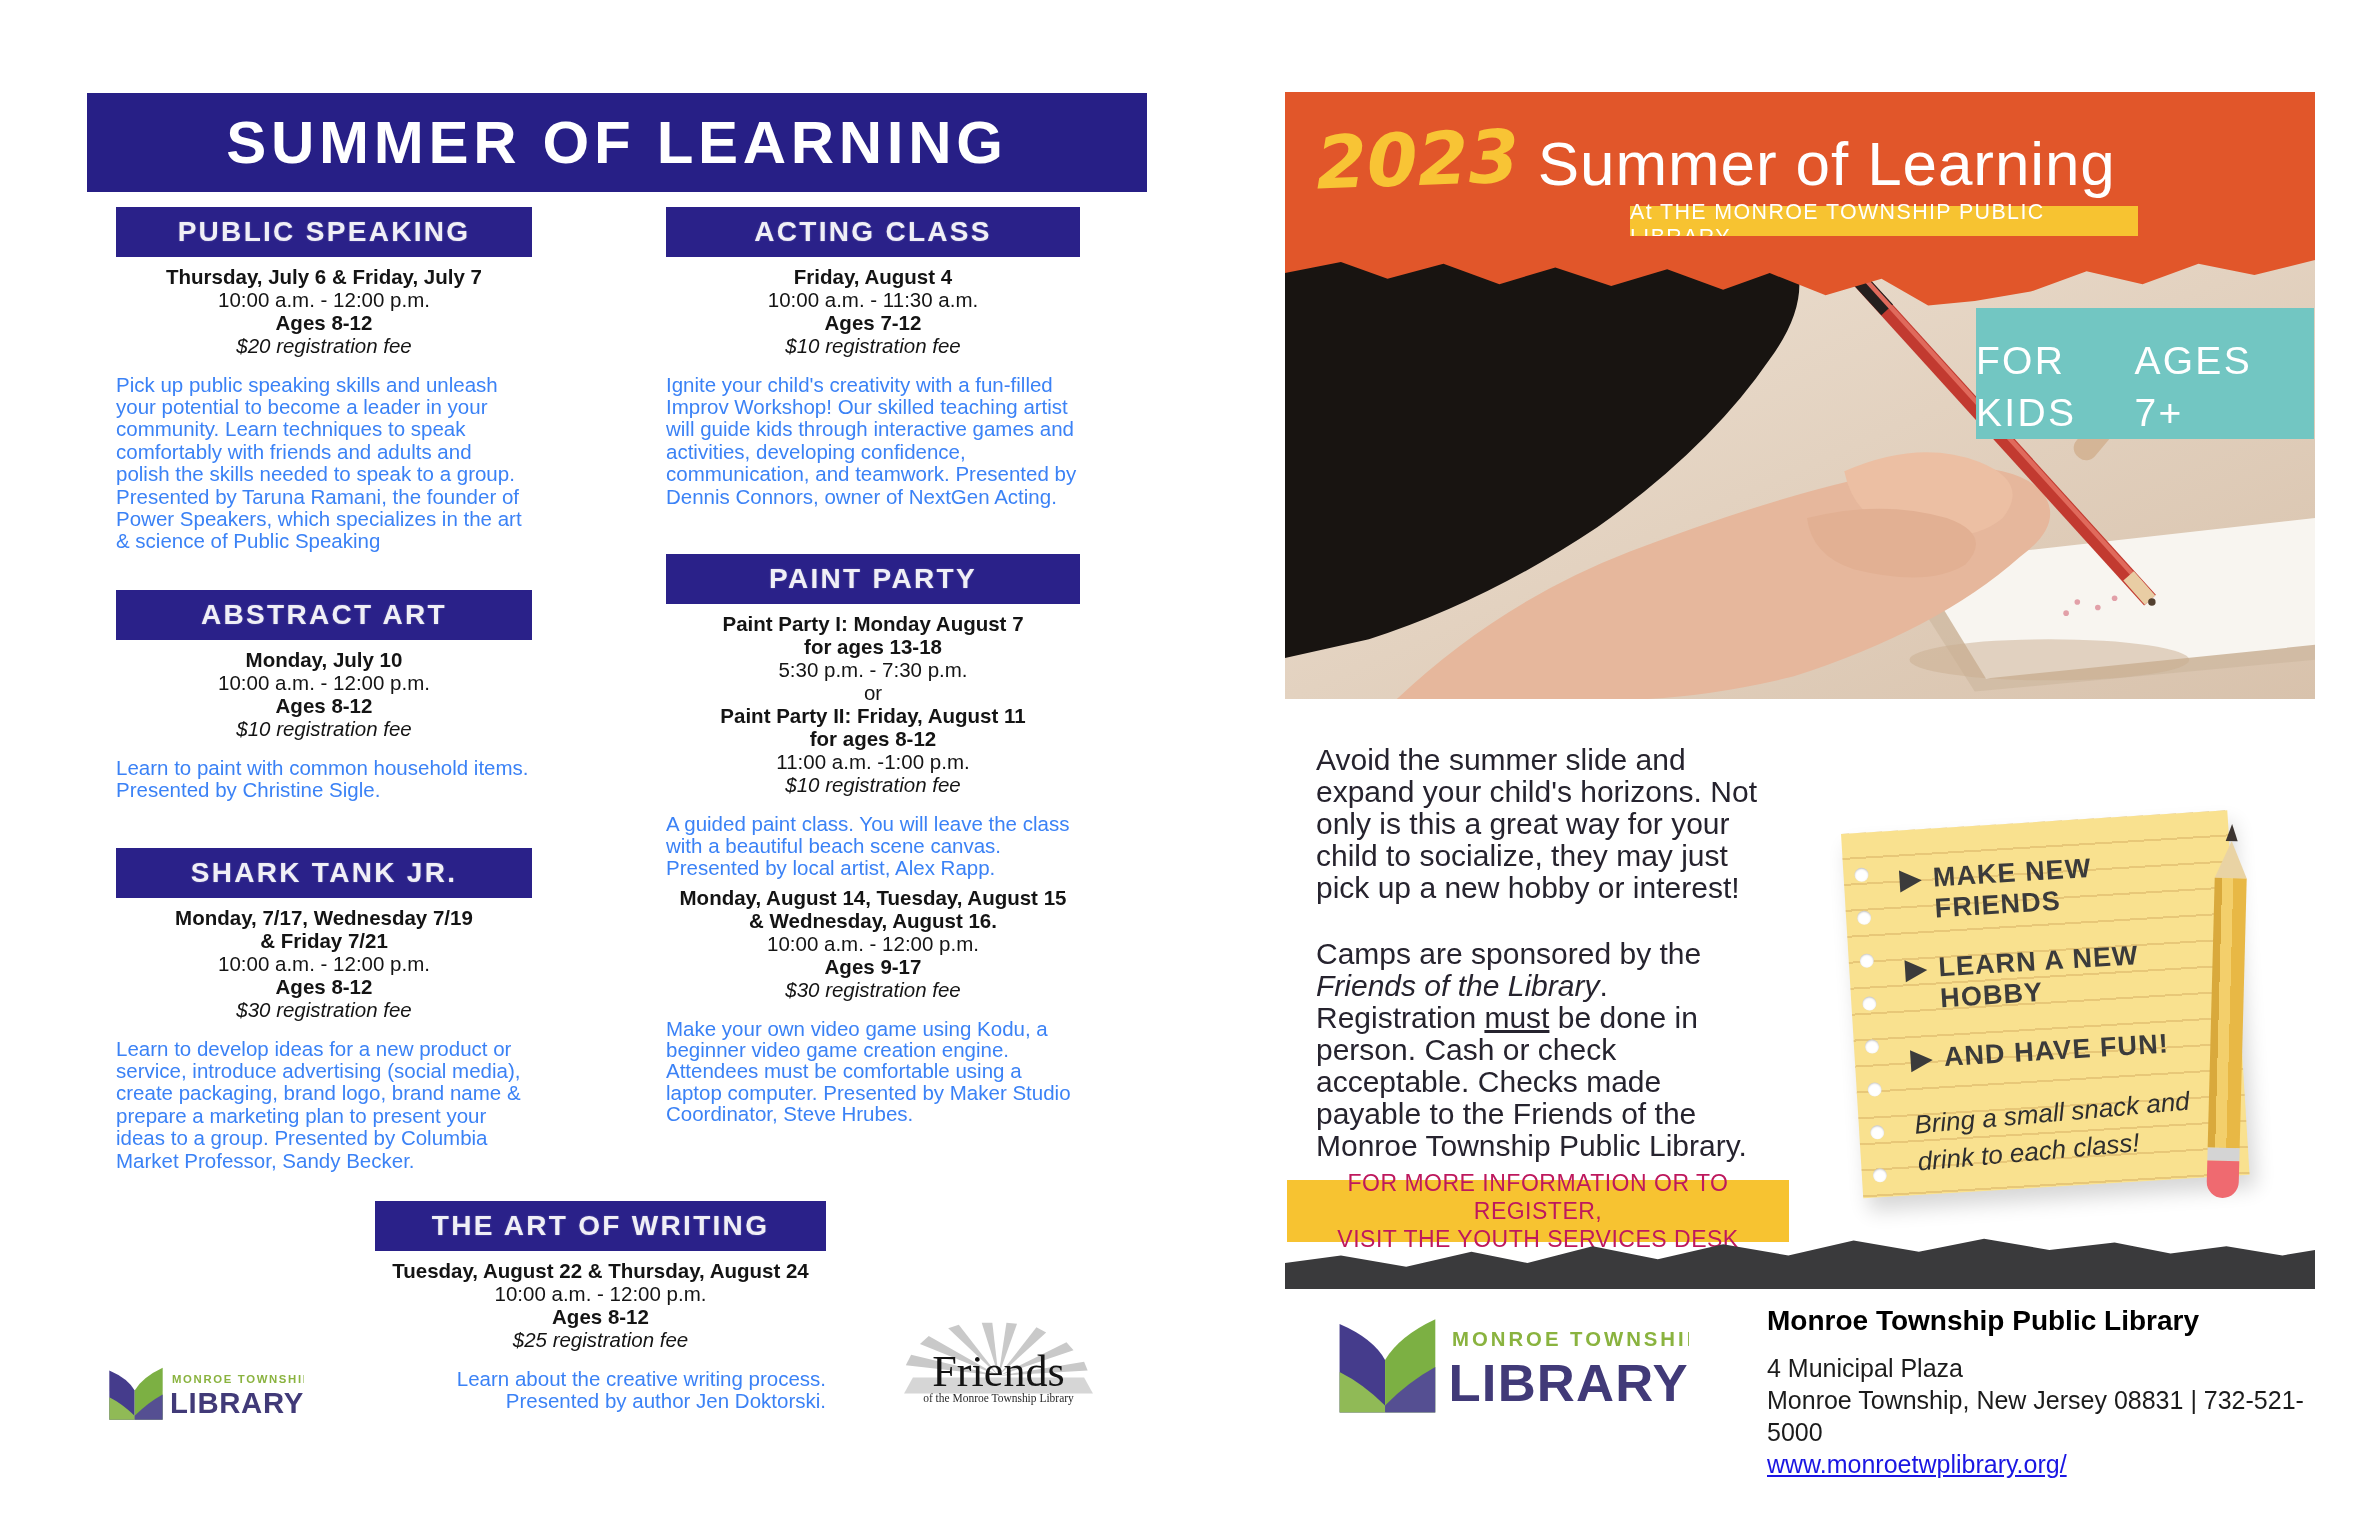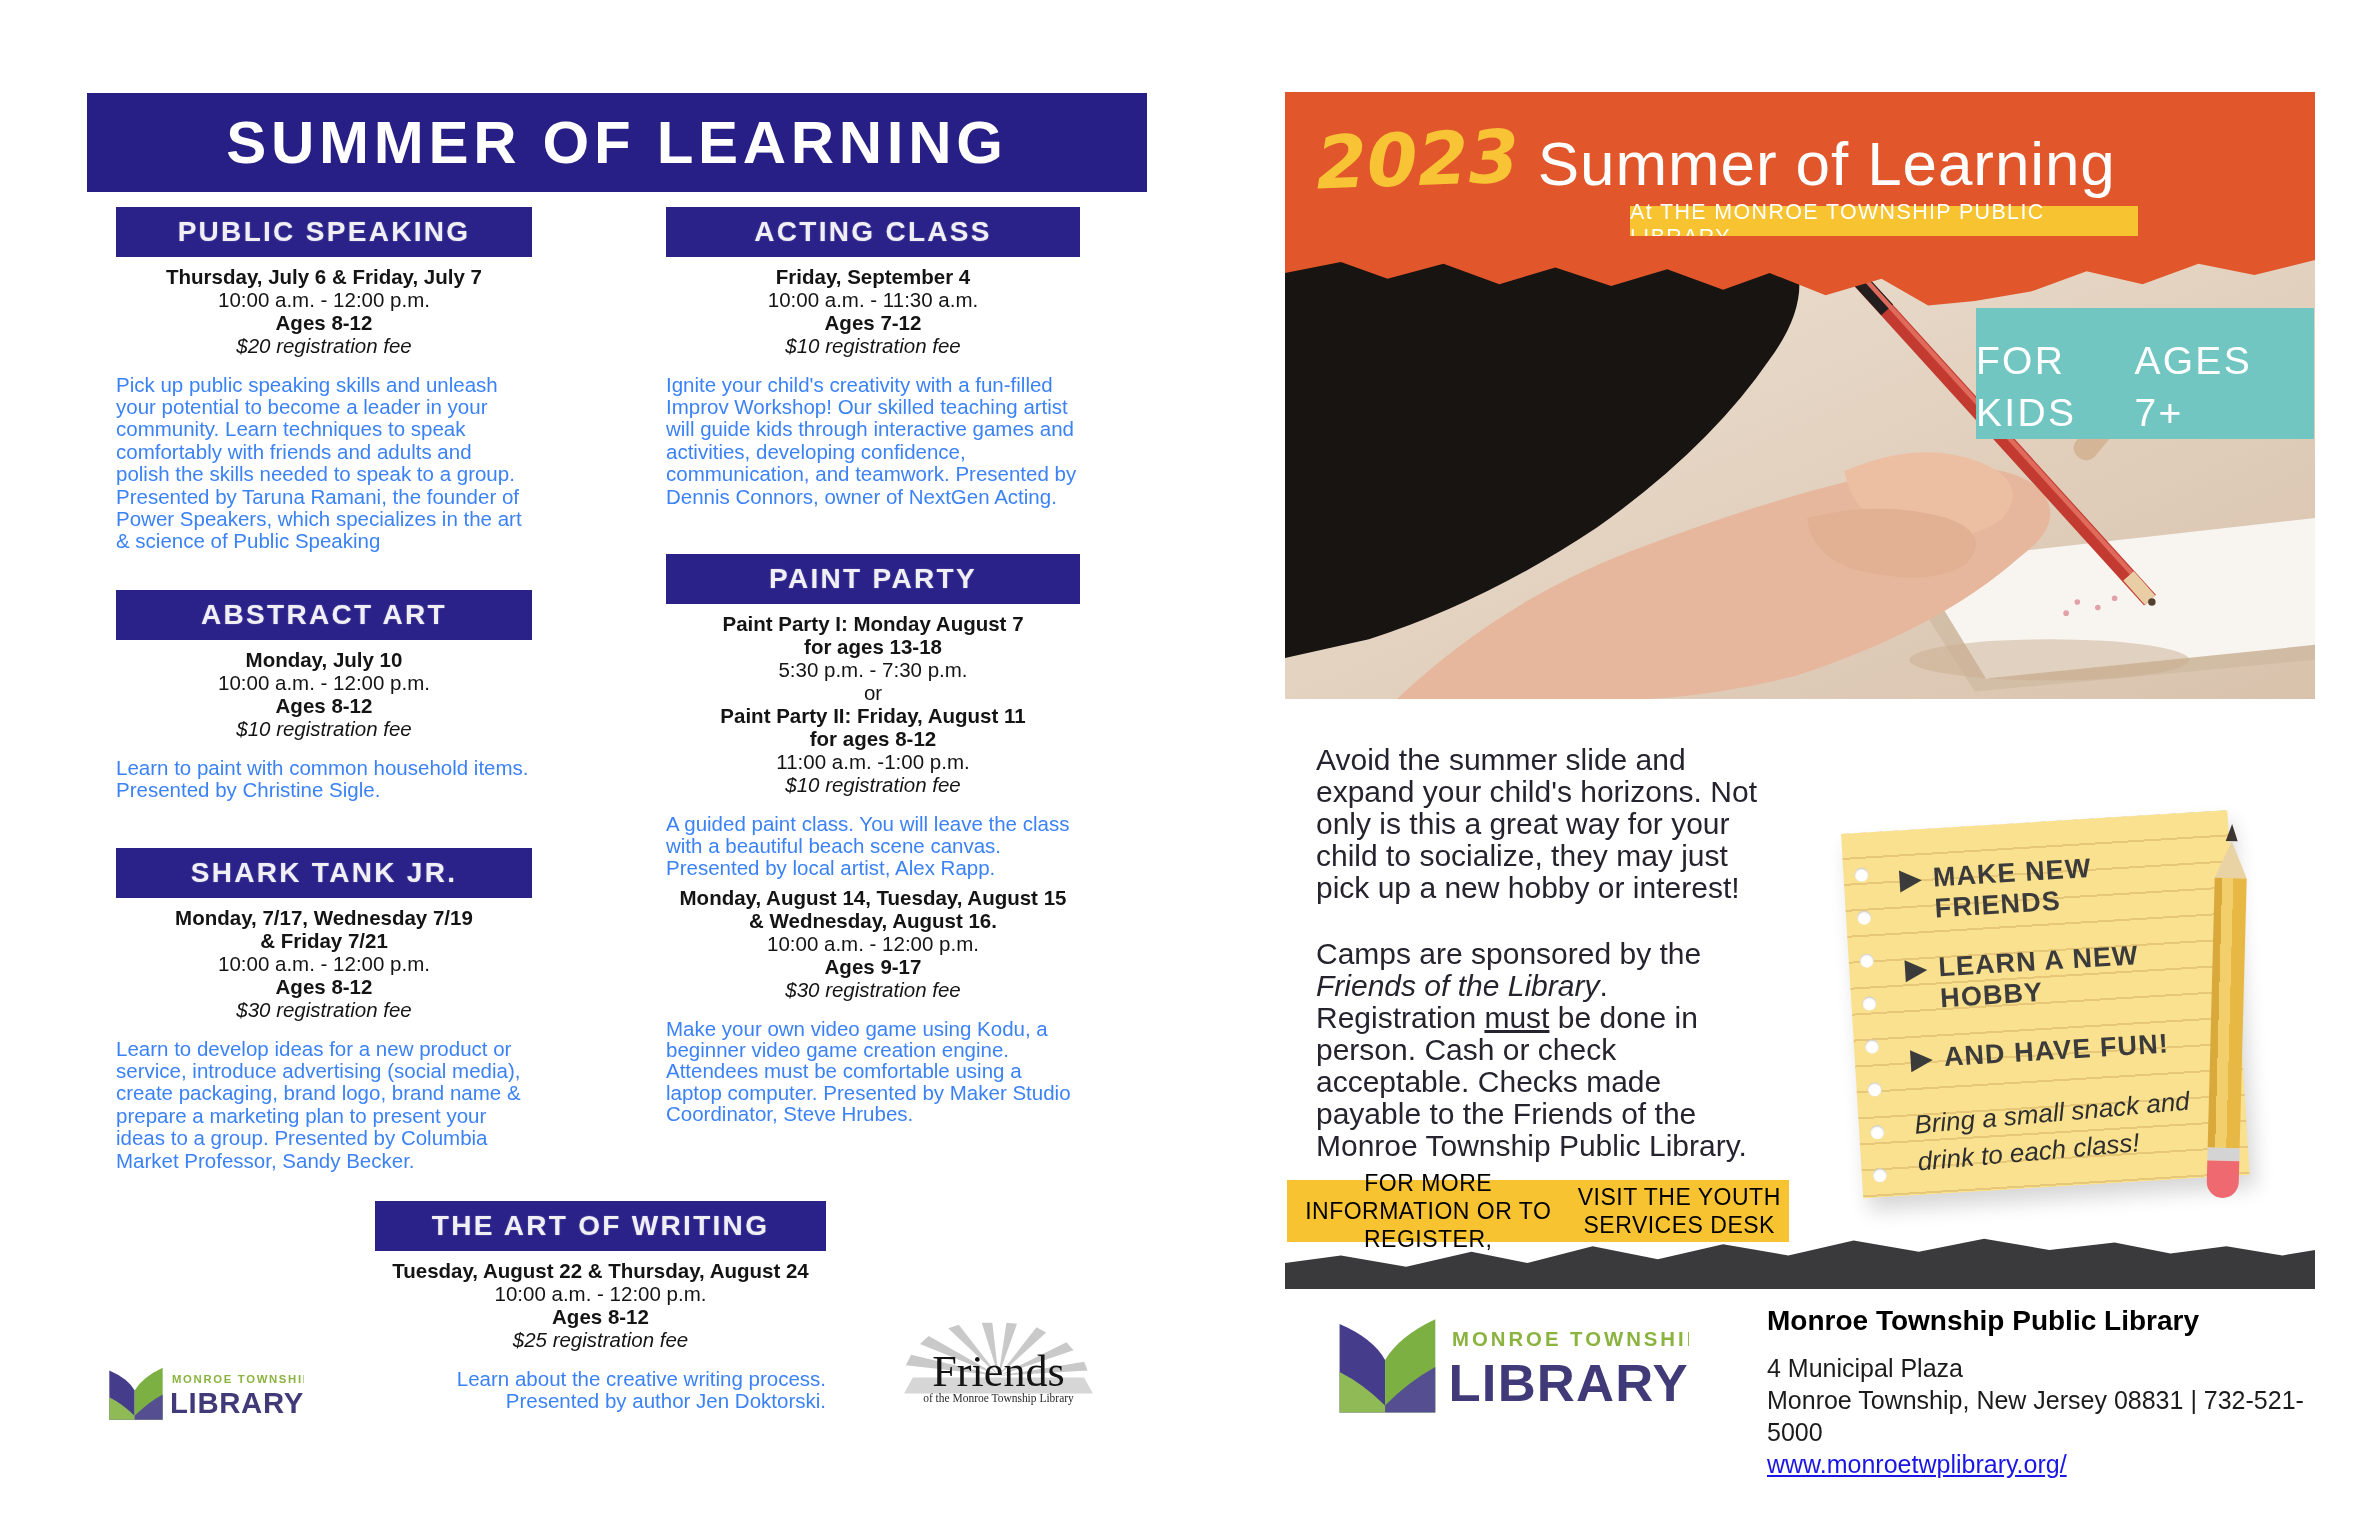--- a/index.html
+++ b/index.html
@@ -47,21 +47,21 @@
   #kids-badge{position:absolute;left:1976px;top:308px;width:338px;height:131px;background:#72c6c2;
               color:#ffffff;display:flex;flex-direction:row;justify-content:center;align-items:flex-end;
               padding-right:39px;box-sizing:border-box;font-size:39px;line-height:52px;letter-spacing:2.3px;}
 
   #rp-body{position:absolute;left:1316px;top:744px;width:446px;font-size:30px;line-height:32px;color:#26232e;}
   #rp-body p{margin:0 0 34px 0;}
   #rp-body p:last-child{margin:0;}
   .it{font-style:italic;} .ul{text-decoration:underline;}
 
   #register-banner{position:absolute;left:1287px;top:1180px;width:502px;height:62px;background:#f7c331;
-                   color:#000000;display:flex;flex-direction:row;align-items:center;justify-content:center;
+                   color:#be185d;display:flex;flex-direction:column;align-items:center;justify-content:center;
                    font-size:23px;line-height:28px;letter-spacing:0.5px;text-align:center;}
 
   #sticky-note{position:absolute;left:1841px;top:834px;width:387px;height:365px;background:#f9e18f;
                transform:rotate(-3.5deg);transform-origin:top left;box-shadow:5.6px 13px 20.5px rgba(0,0,0,.16);
                background-image:repeating-linear-gradient(180deg,rgba(0,0,0,0) 0 24px,rgba(210,168,92,.45) 24px 26px);}
   #note-content{padding:34px 17px 0 56px;}
   .note-item{display:flex;gap:11.2px;font-weight:bold;font-size:27px;line-height:31px;letter-spacing:1.1px;
              color:#3b3b3b;margin-bottom:28px;}
   .note-arrow{flex:none;}
   .note-hand{font-style:italic;font-size:26px;line-height:37px;color:#2e2e2e;transform:rotate(-1.5deg);margin-top:1.9px;}
@@ -105,21 +105,21 @@
         <div class="italic">$20 registration fee</div>
       </div>
     <p class="desc">Pick up public speaking skills and unleash your potential to become a leader in your community. Learn techniques to speak comfortably with friends and adults and polish the skills needed to speak to a group. Presented by Taruna Ramani, the founder of Power Speakers, which specializes in the art &amp; science of Public Speaking</p>
   </div>
 
   <div class="program" id="p1">
     <div class="prog-banner">
       <span>ACTING CLASS</span>
       </div>
     <div class="sched">
-        <div class="bold">Friday, September 4</div>
+        <div class="bold">Friday, August 4</div>
         <div class="plain">10:00 a.m. - 11:30 a.m.</div>
         <div class="bold">Ages 7-12</div>
         <div class="italic">$10 registration fee</div>
       </div>
     <p class="desc">Ignite your child's creativity with a fun-filled Improv Workshop!  Our skilled teaching artist will guide kids through interactive games and activities, developing confidence, communication, and teamwork. Presented by Dennis Connors, owner of NextGen Acting.</p>
   </div>
 
   <div class="program" id="p2">
     <div class="prog-banner">
       <span>ABSTRACT ART</span>

